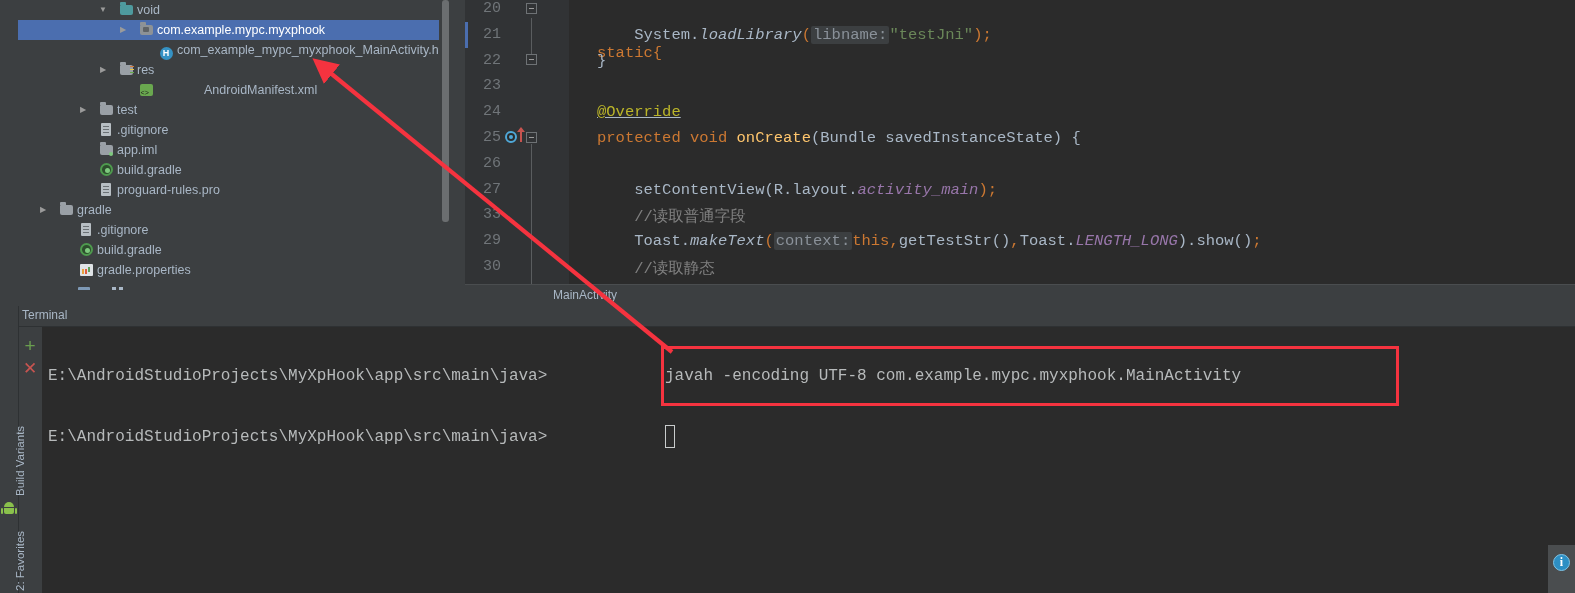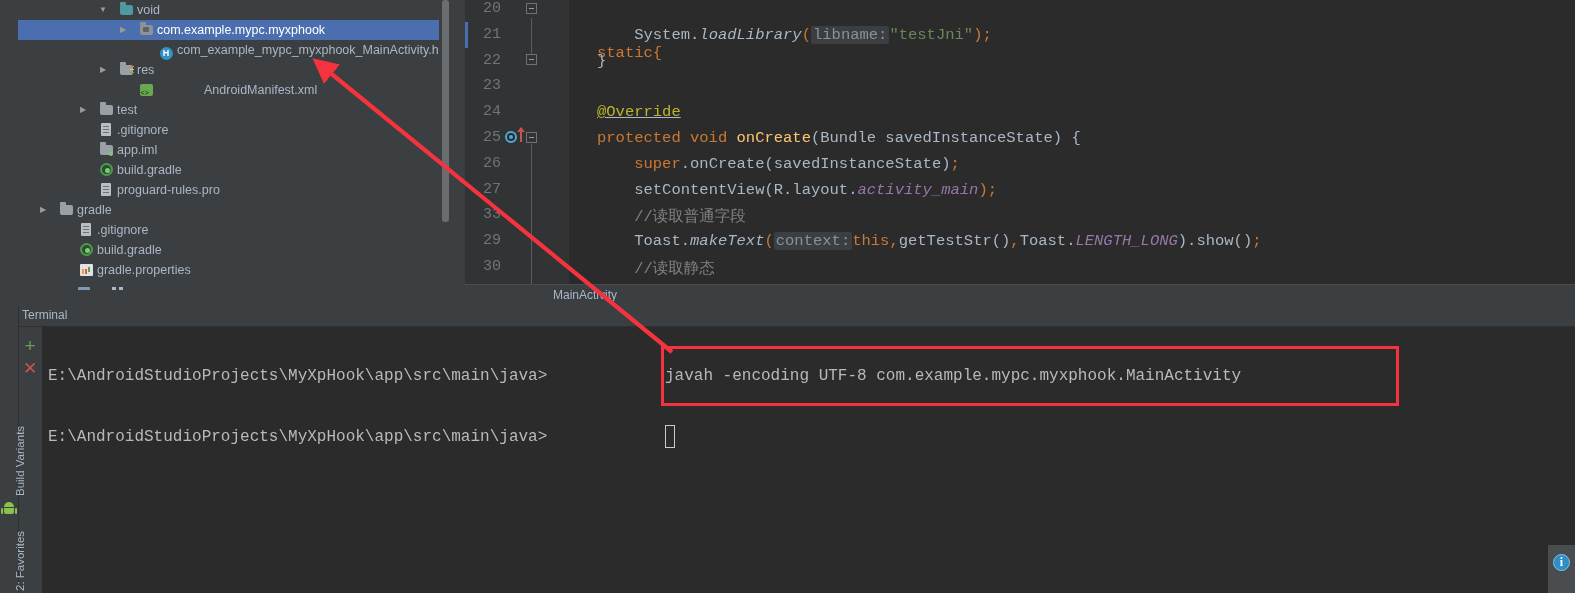--- a/index.html
+++ b/index.html
@@ -249,21 +249,20 @@
       <div style="position:absolute;left:55px;top:129px;width:2px;height:13px;background:#c75450;"></div>
       <div style="position:absolute;left:52px;top:127px;width:0;height:0;border-left:4px solid transparent;border-right:4px solid transparent;border-bottom:5px solid #c75450;"></div>
 
       <div class="code-area" id="code-host">
           <div class="codeline" style="top: 0px; left: 28px; margin-top: 44px;"><span class="kw">static</span><span class="kw">{</span></div>
           <div class="codeline" style="top: 25.8px; left: 28px;">    <span class="fld">System.</span><span class="ital">loadLibrary</span><span class="kw">(</span><span class="hint">libname:</span><span class="st">"testJni"</span><span class="kw">);</span></div>
           <div class="codeline" style="top: 51.6px; left: 28px;"><span class="fld">}</span></div>
           <div class="codeline" style="top: 77.4px; left: 28px;"></div>
           <div class="codeline" style="top: 103.2px; left: 28px; text-decoration: underline;"><span class="anno">@Override</span></div>
           <div class="codeline" style="top: 129px; left: 28px;"><span class="kw">protected void </span><span class="mth">onCreate</span><span class="fld">(Bundle savedInstanceState) {</span></div>
-          <div class="codeline" style="top: 154.8px; left: 28px;">    <span class="kw">super</span><span class="fld">.onCreate(savedInstanceState)</span><span class="kw">;</span></div>
           <div class="codeline" style="top: 180.6px; left: 28px;">    <span class="fld">setContentView(R.layout.</span><span class="stat">activity_main</span><span class="kw">);</span></div>
           <div class="codeline" style="top: 206.4px; left: 28px; text-align: center;">    <span class="cmt">//读取普通字段</span></div>
           <div class="codeline" style="top: 232.2px; left: 28px;">    <span class="fld">Toast.</span><span class="ital">makeText</span><span class="kw">(</span><span class="hint">context:</span><span class="kw">this</span><span class="kw">,</span><span class="fld">getTestStr()</span><span class="kw">,</span><span class="fld">Toast.</span><span class="stat">LENGTH_LONG</span><span class="fld">).show()</span><span class="kw">;</span></div>
           <div class="codeline" style="top: 258px; left: 28px;">    <span class="cmt">//读取静态</span></div>
         </div>
       <div class="ed-rightgutter"></div>
     </div>
 
     <div class="breadcrumb">
       <span class="bc-text">MainActivity</span>

